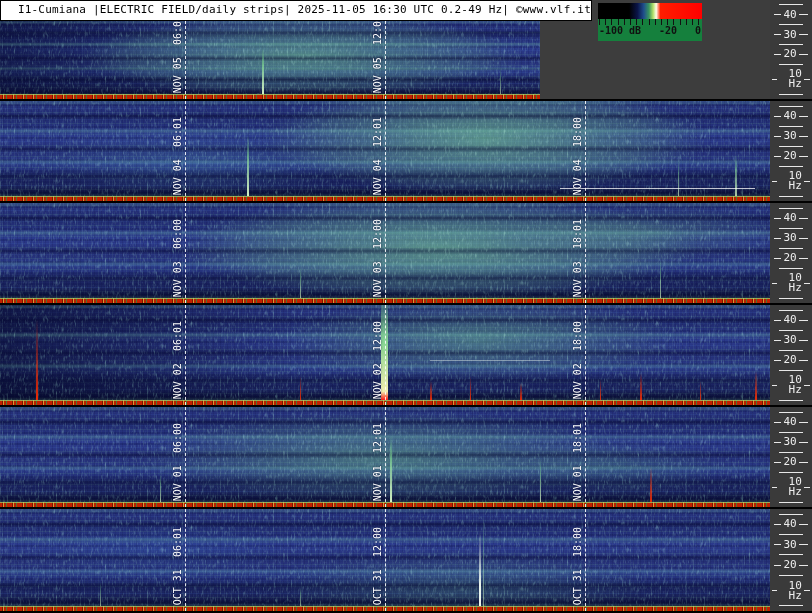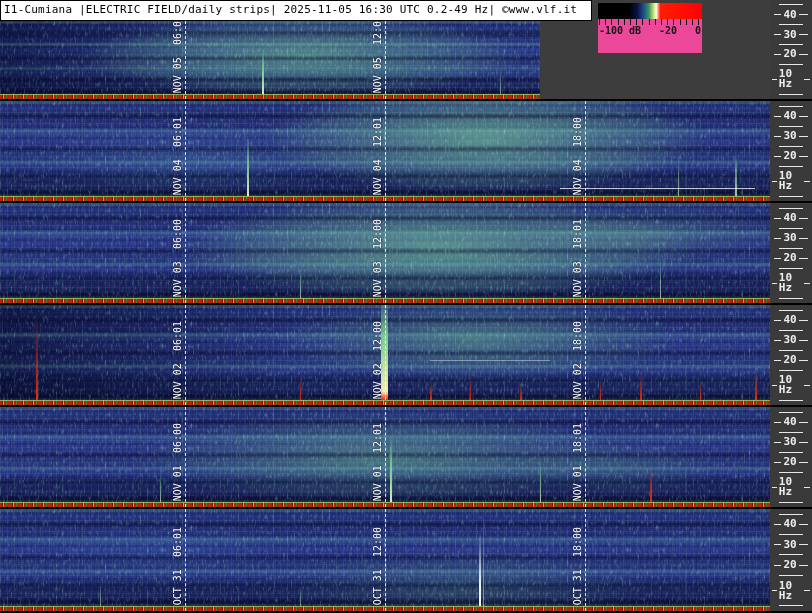--- a/index.html
+++ b/index.html
@@ -1,18 +1,18 @@
 <!DOCTYPE html>
 <html><head>
 <meta charset="utf-8">
 <style>
   html,body{margin:0;padding:0;background:#3d3d3d;}
   .screen{position:relative;width:812px;height:613px;overflow:hidden;background:#3d3d3d;
           font-family:"DejaVu Sans Mono", monospace;}
-  .row{position:relative;width:812px;box-sizing:border-box;border-bottom:2px solid #000;}
+  .row{position:relative;width:812px;box-sizing:border-box;border-bottom:2px solid #000;text-align:right;}
   .r1{height:101px;} .rN{height:102px;} .r6{height:104px;}
   .plot{position:absolute;left:0;top:0;bottom:0;width:770px;}
   
   .strip{position:absolute;overflow:hidden;
     background:
       repeating-linear-gradient(90deg, rgba(170,240,190,0.07) 0 1px, transparent 1px 3px,
         rgba(10,10,50,0.12) 3px 4px, transparent 4px 7px),
       repeating-linear-gradient(180deg, rgba(120,200,150,0.10) 0 1px, transparent 1px 3px,
         rgba(10,15,70,0.25) 3px 5px, transparent 5px 7px,
         rgba(70,110,200,0.14) 7px 8px, transparent 8px 11px),
@@ -70,33 +70,33 @@
   .hline{position:absolute;height:1px;background:rgba(255,255,255,0.75);z-index:4;}
   
   .titlebar{position:absolute;left:0;top:0;width:592px;height:21px;z-index:8;
             background:#fff;border:1px solid #000;box-sizing:border-box;color:#000;
             font-size:11px;letter-spacing:0.2px;line-height:18px;padding-left:3px;
             white-space:nowrap;overflow:hidden;}
   
   .colorbar{position:absolute;left:598px;top:3px;width:104px;z-index:8;}
   .cb-bar{height:16px;background:linear-gradient(90deg,#000 0%,#000 30%,#0a1448 38%,
           #1f4e8c 44%,#39955f 49%,#b5e06a 53%,#ffffe8 56%,#ff1e00 60%,#f00 100%);}
-  .cb-scale{background:#ec4899;padding:0 1px 16px 1px;}
+  .cb-scale{background:#15803d;padding:0 1px 4px 1px;}
   .cb-ticks{height:6px;background-image:repeating-linear-gradient(90deg,#111 0 1px,transparent 1px 6.2px);}
   .cb-labels{display:flex;justify-content:space-between;font-size:10px;font-weight:bold;
              color:#111;line-height:12px;}
   
   .axis{position:absolute;left:770px;top:0;bottom:0;width:42px;background:#3a3a3a;
         display:flex;flex-direction:column;justify-content:space-evenly;align-items:center;
         color:#eee;font-size:11px;z-index:7;}
   .tick{width:24px;height:1px;background:#e8e8e8;}
   .flabel{display:flex;align-items:center;line-height:10px;}
   .seg{width:7px;height:1px;background:#e8e8e8;margin:0 2px;}
   .seg2{width:9px;}
-  .ft{font-weight:bold;}
+  .ft{font-weight:normal;}
 </style>
 </head>
 <body>
 
 <svg width="0" height="0" style="position:absolute" aria-hidden="true">
   <defs>
     <filter id="spk" x="0%" y="0%" width="100%" height="100%">
       <feTurbulence type="fractalNoise" baseFrequency="0.55 0.18" numOctaves="2" seed="11"></feTurbulence>
       <feColorMatrix type="matrix" values="0 0 0 0 0.35  0 0 0 0 0.85  0 0 0 0 0.55  1.2 1.2 0 0 -1.25"></feColorMatrix>
     </filter>

